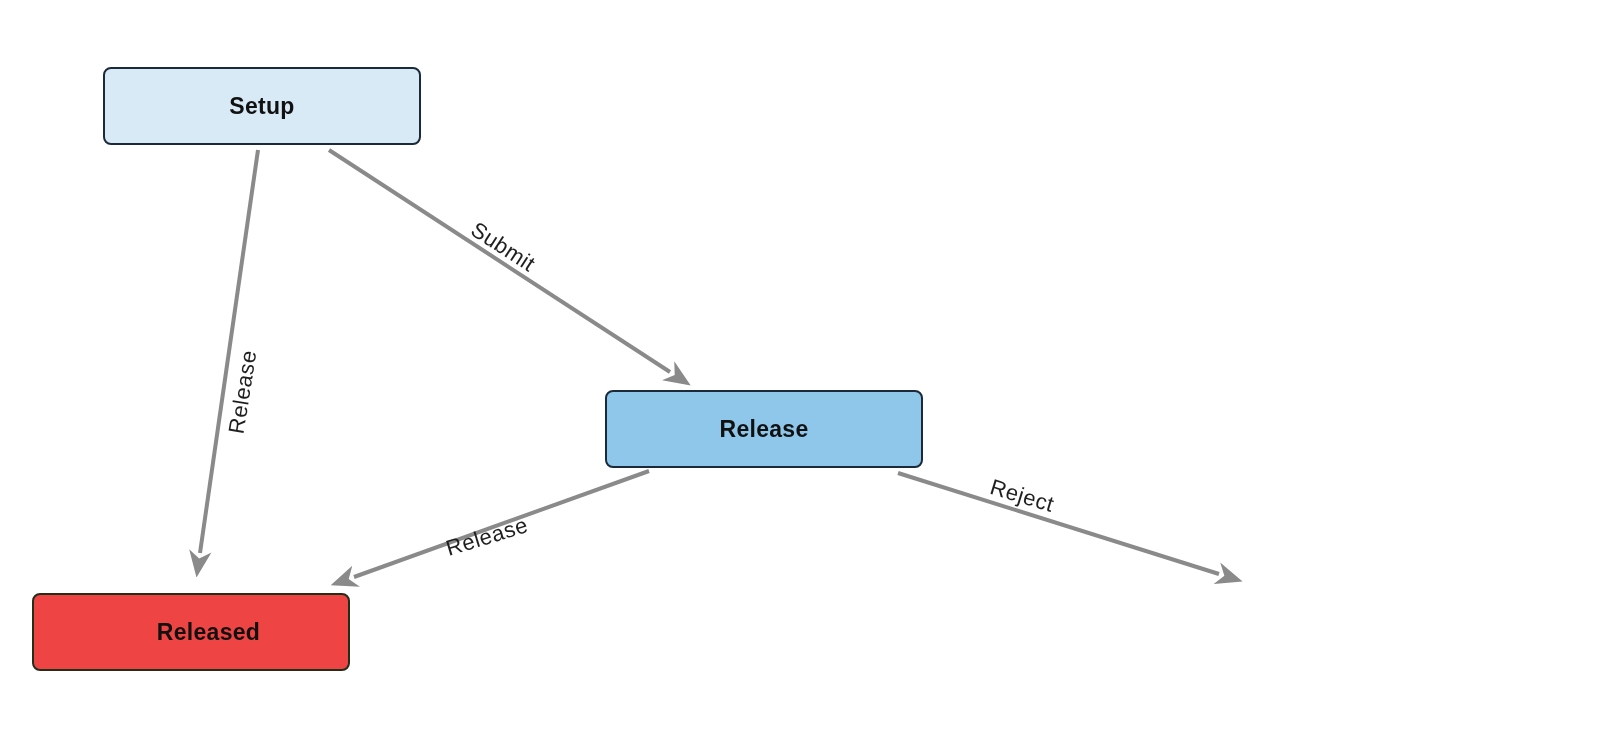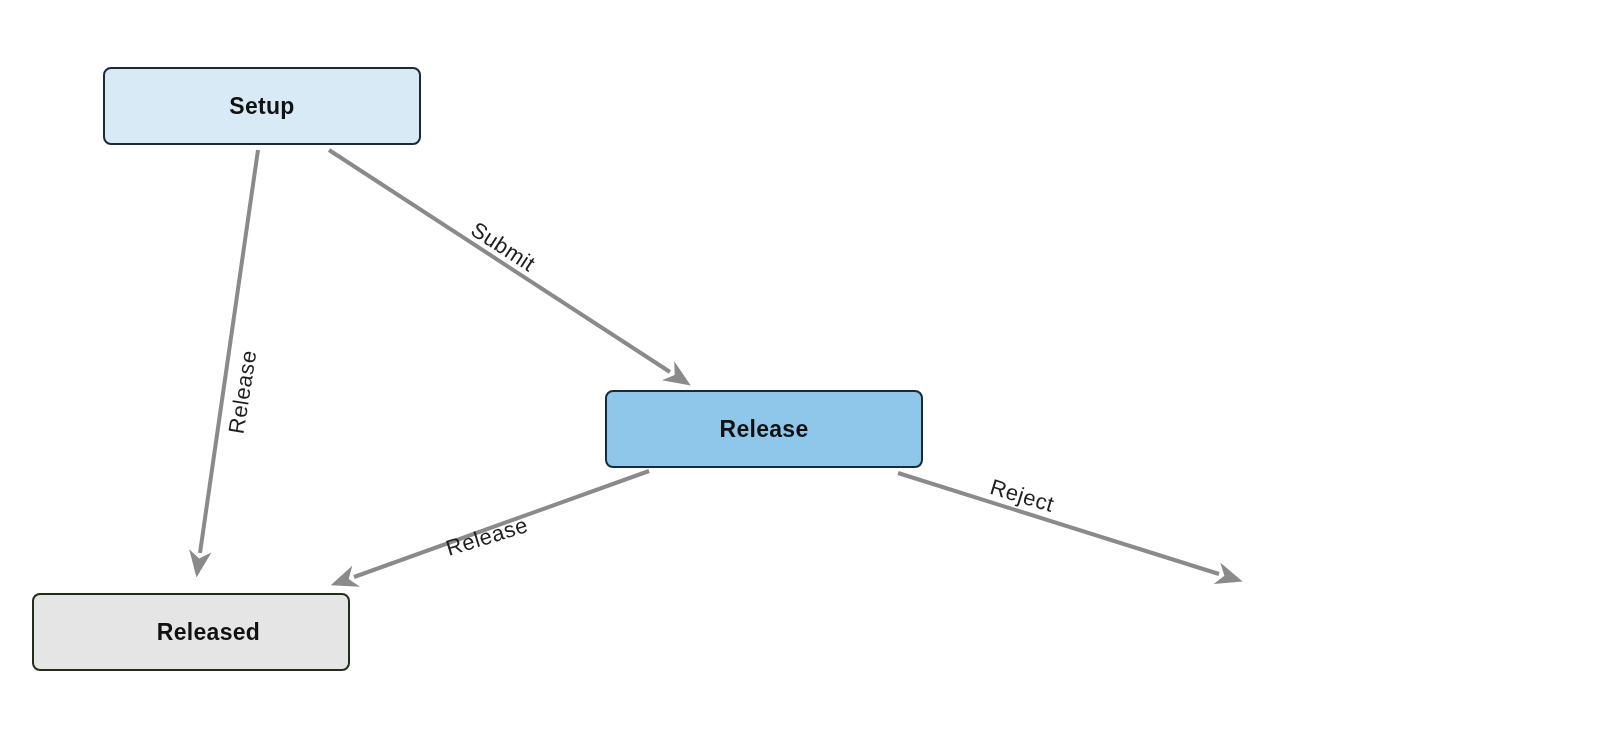--- a/index.html
+++ b/index.html
@@ -36,21 +36,21 @@
     align-items: center;
     justify-content: center;
     font-size: 23px;
     font-weight: bold;
     color: #111111;
     box-sizing: border-box;
     letter-spacing: 0.3px;
   }
   .node-setup    { left: 103px; top: 67px;  background: #d9eaf7; border-color: #1b2a3a; }
   .node-pending  { left: 605px; top: 390px; background: #8fc7eb; border-color: #1b2a3a; }
-  .node-released { left: 32px;  top: 593px; background: #e5e5e5; border-color: #232e18; padding-left: 35px; }
+  .node-released { left: 32px;  top: 593px; background: #ef4444; border-color: #232e18; padding-left: 35px; }
   .node-rejected { left: 1250px; top: 593px; background: #cd7875; border-color: #381614; }
   .edge-label {
     position: absolute;
     font-size: 22px;
     color: #1f1f1f;
     white-space: nowrap;
     letter-spacing: 0.5px;
   }
   .label-submit      { left: 503px;  top: 247px; transform: translate(-50%,-50%) rotate(33deg); }
   .label-release-l   { left: 243px;  top: 392px; transform: translate(-50%,-50%) rotate(-81deg); }

